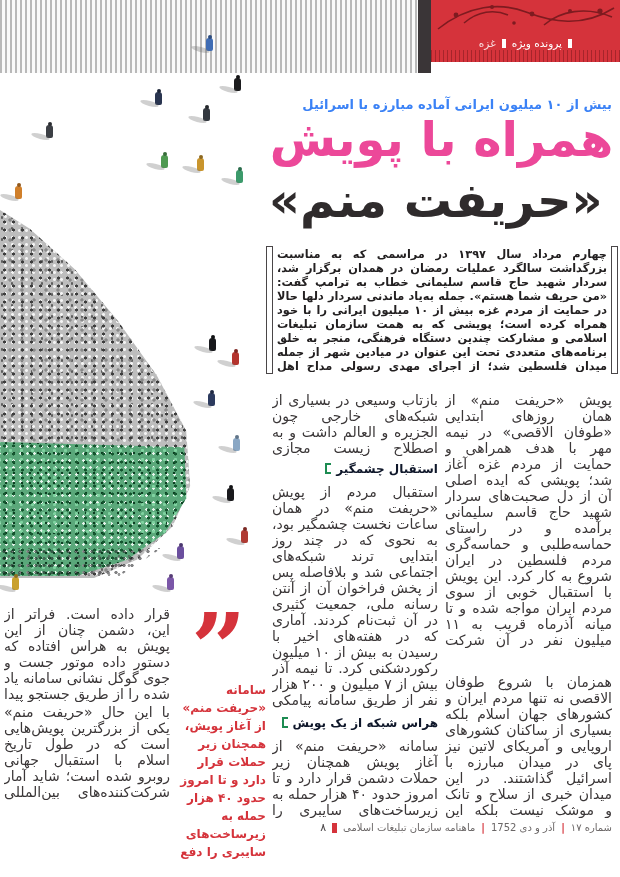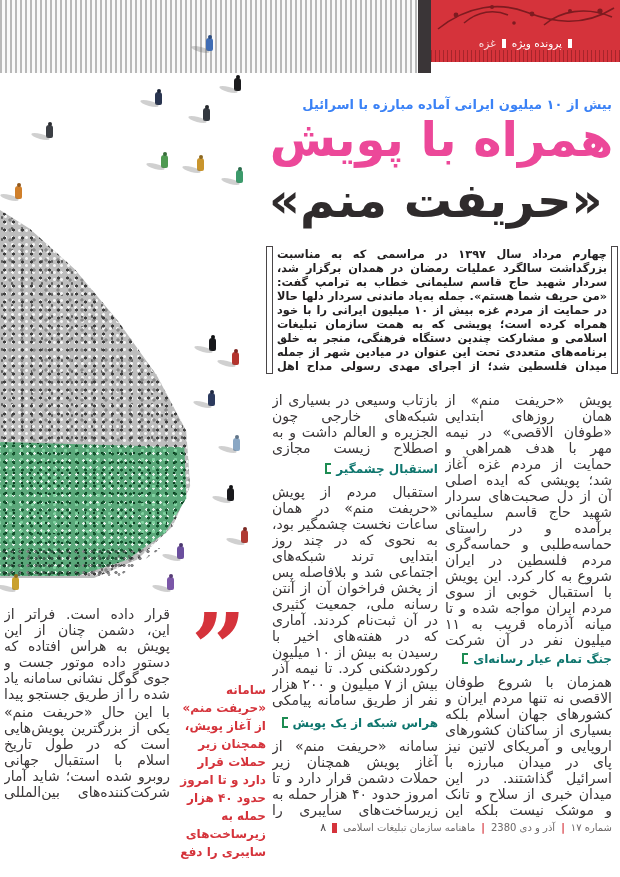--- a/index.html
+++ b/index.html
@@ -102,21 +102,21 @@
     font-size:11.3px; font-weight:bold; color:#232021; line-height:14px;
     text-align:justify; direction:rtl;
   }
 
   
   .para {
     position:absolute; overflow:hidden; font-size:14px; line-height:16px;
     color:#3a3637; text-align:justify; direction:rtl;
   }
   .shead {
-    position:absolute; height:18px; font-size:12px; font-weight:bold; color:#0f766e;
+    position:absolute; height:18px; font-size:12px; font-weight:bold; color:#0f172a;
     text-align:right; direction:rtl; white-space:nowrap;
   }
   .hicon {
     display:inline-block; width:6px; height:11px; margin-right:5px; vertical-align:-1px;
     border:2px solid #1d8c52; border-right:none;
   }
 
   
   .qmark {
     position:absolute; left:177px; top:594px; width:88px; height:64px;
@@ -200,23 +200,20 @@
   <div class="title1">همراه با پویش</div>
   <div class="title2">«حریفت منم»</div>
 
   <div class="lead-wrap">
     <span class="br br-left"></span>
     <span class="br br-right"></span>
     <div class="lead">چهارم مرداد سال ۱۳۹۷ در مراسمی که به مناسبت بزرگداشت سالگرد عملیات رمضان در همدان برگزار شد، سردار شهید حاج قاسم سلیمانی خطاب به ترامپ گفت: «من حریف شما هستم». جمله به‌یاد ماندنی سردار دلها حالا در حمایت از مردم غزه بیش از ۱۰ میلیون ایرانی را با خود همراه کرده است؛ پویشی که به همت سازمان تبلیغات اسلامی و مشارکت چندین دستگاه فرهنگی، منجر به خلق برنامه‌های متعددی تحت این عنوان در میادین شهر از جمله میدان فلسطین شد؛ از اجرای مهدی رسولی مداح اهل بیت‌علیهم‌السلام گرفته تا برپایی سمفونی کشتگان و حتی تعامل با چند برنامه تلویزیونی از قبیل «به افق فلسطین». آنچه از پی می‌آید گزیده‌ای از کم و کیف اجرای این پویش است.</div>
   </div>
 
   <div class="para" style="left:445px;top:392px;width:167px;height:256px">پویش «حریفت منم» از همان روزهای ابتدایی «طوفان الاقصی» در نیمه مهر با هدف همراهی و حمایت از مردم غزه آغاز شد؛ پویشی که ایده اصلی آن از دل صحبت‌های سردار شهید حاج قاسم سلیمانی برآمده و در راستای حماسه‌طلبی و حماسه‌گری مردم فلسطین در ایران شروع به کار کرد. این پویش با استقبال خوبی از سوی مردم ایران مواجه شده و تا میانه آذرماه قریب به ۱۱ میلیون نفر در آن شرکت کردند. هرچند که معنای ثبت‌نام در پویش «حریفت منم» اعزام به فلسطین و منطقه جنگ‌زده غزه یا مناطق محور مقاومت نیست اما حضور ۱۱ میلیون نفری ایرانیان در این پویش انزجار مردم کشورمان از ستم صهیونیست‌ها را نشان داد و اعلام آمادگی جمع زیادی از ملت برای مبارزه با اسرائیل را به رخ جهانیان کشید.</div>
-  <div class="shead" style="right:8px;top:652px;width:167px">
-    <span>جنگ تمام عیار رسانه‌ای</span><span class="hicon"></span>
-  </div>
   <div class="para" style="left:445px;top:674px;width:167px;height:144px">همزمان با شروع طوفان الاقصی نه تنها مردم ایران و کشورهای جهان اسلام بلکه بسیاری از ساکنان کشورهای اروپایی و آمریکای لاتین نیز پای در میدان مبارزه با اسرائیل گذاشتند. در این میدان خبری از سلاح و تانک و موشک نیست بلکه این کارزار، میدان جنگ نرم است؛ جنگی رسانه‌ای در مقابل رژیم صهیونیستی. پویش «حریفت منم» با همراهی رسانه‌های داخلی به ویژه رسانه ملی، اتفاقی پر برکت رقم زد. پوشش لحظه به لحظه این پویش در روزهای ابتدایی،</div>
 
   <div class="para" style="left:272px;top:392px;width:166px;height:64px">بازتاب وسیعی در بسیاری از شبکه‌های خارجی چون الجزیره و العالم داشت و به اصطلاح زیست مجازی کاربران شبکه‌های اجتماعی، تِرند جهان شد.</div>
   <div class="shead" style="right:182px;top:462px;width:166px">
     <span>استقبال چشمگیر</span><span class="hicon"></span>
   </div>
   <div class="para" style="left:272px;top:484px;width:166px;height:224px">استقبال مردم از پویش «حریفت منم» در همان ساعات نخست چشمگیر بود، به نحوی که در چند روز ابتدایی ترند شبکه‌های اجتماعی شد و بلافاصله پس از پخش فراخوان آن از آنتن رسانه ملی، جمعیت کثیری در آن ثبت‌نام کردند. آماری که در هفته‌های اخیر با رسیدن به بیش از ۱۰ میلیون رکوردشکنی کرد. تا نیمه آذر بیش از ۷ میلیون و ۲۰۰ هزار نفر از طریق سامانه پیامکی و حدود ۳ میلیون و ۳۰۰ هزار نفر در سایت به پویش «حریفت منم» پیوسته‌اند. نکته قابل ملاحظه این است که آمار و ارقام ارائه شده به هیچ‌وجه تکراری نیست، چراکه هر فرد فقط یکبار می‌تواند یا از طریق سامانه پیامکی یا سایت ثبت‌نام کند. درواقع به ازای هر فرد فقط یک IP وجود دارد.</div>
   <div class="shead" style="right:182px;top:716px;width:166px">
     <span>هراس شبکه از یک پویش</span><span class="hicon"></span>
   </div>
@@ -226,18 +223,18 @@
   <div class="para" style="left:4px;top:704px;width:166px;height:96px">با این حال «حریفت منم» یکی از بزرگترین پویش‌هایی است که در طول تاریخ اسلام با استقبال جهانی روبرو شده است؛ شاید آمار شرکت‌کننده‌های بین‌المللی اندک باشد اما پوشش و بازتاب رسانه‌ای آن، کمبود ثبت‌نام افراد را جبران کرده و توانسته در مقابله با جنگ سرد و روانی مستکبران ایستادگی کند و حرفی نو برای جهانیان داشته باشد.</div>
 
   <div class="qmark"></div>
   <div class="pullquote">سامانه «حریفت منم» از آغاز پویش، همچنان زیر حملات قرار دارد و تا امروز حدود ۴۰ هزار حمله به زیرساخت‌های سایبری را دفع کرده است</div>
 
   <div class="footer">
     <span class="pageno">۸</span>
     <span class="rsq"></span>
     <span>ماهنامه سازمان تبلیغات اسلامی</span>
     <span class="rsep">|</span>
-    <span>آذر و دی 2380</span>
+    <span>آذر و دی 1752</span>
     <span class="rsep">|</span>
     <span>شماره ۱۷</span>
   </div>
 
 </div>
 
 </body></html>

